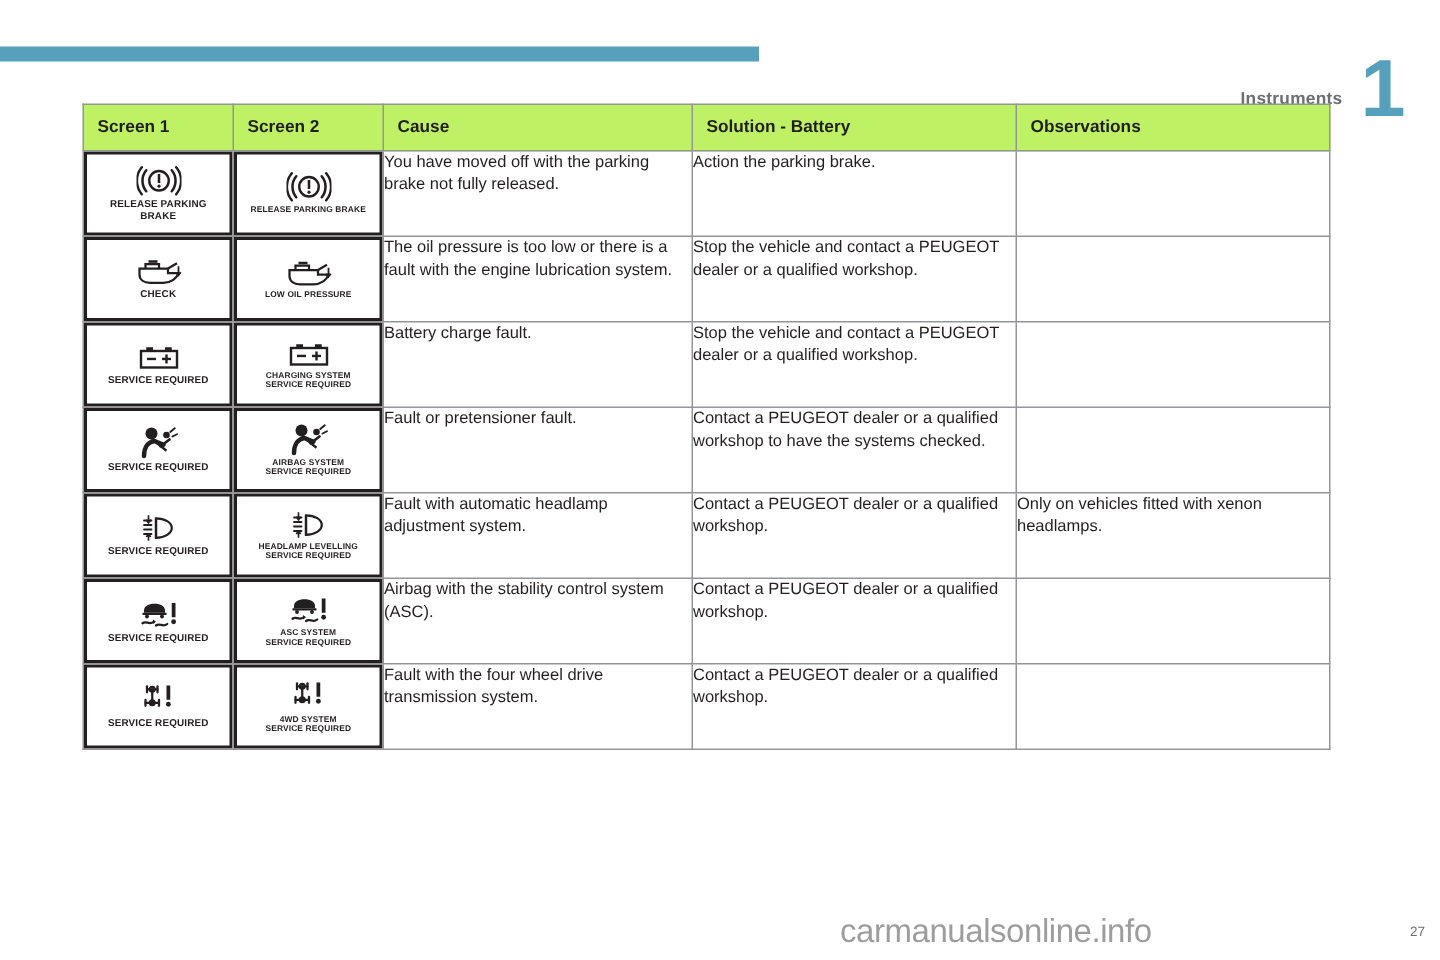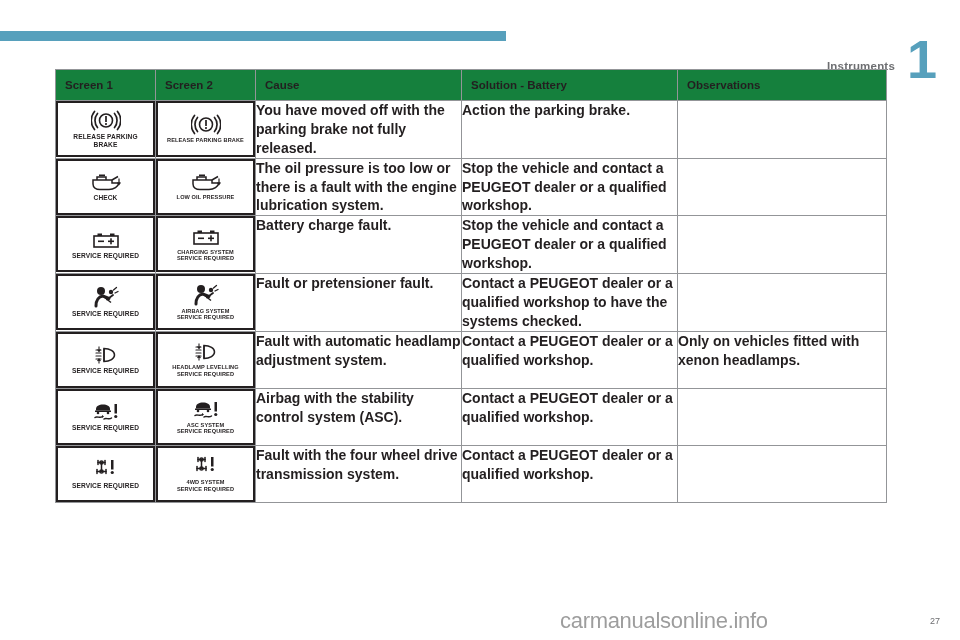--- a/index.html
+++ b/index.html
@@ -64,40 +64,40 @@
     width: 100%;
     border: 1px solid #939598;
   }
   table.spec th,
   table.spec td {
     border: 1px solid #939598;
     vertical-align: top;
     padding: 0;
   }
   table.spec thead th {
-    background: #15803d;
+    background: #bef264;
     height: 30px;
     text-align: left;
     padding: 0 9px;
     font-size: 11.5px;
     font-weight: bold;
     color: #231f20;
     vertical-align: middle;
   }
   .col-s1 { width: 100px; }
   .col-s2 { width: 100px; }
   .col-cause { width: 206px; }
   .col-sol  { width: 216px; }
   .col-obs  { width: 209px; }
 
   td.textcell {
     padding: 8px 9px 8px 9px;
-    font-size: 14px;
+    font-size: 11px;
     line-height: 1.35;
-    font-weight: bold;
+    font-weight: normal;
     color: #231f20;
   }
   td.iconcell {
     padding: 6px;
     text-align: center;
   }
 
   
   .tile {
     background: #ffffff;
@@ -129,21 +129,21 @@
     position: absolute;
     left: 560px;
     bottom: 6px;
     font-size: 22px;
     color: #9d9d9d;
     letter-spacing: -.3px;
     font-family: "Liberation Sans", sans-serif;
   }
   .page-number {
     position: absolute;
-    right: 20px;
+    right: 10px;
     bottom: 14px;
     font-size: 9px;
     font-weight: normal;
     color: #6d6e71;
     margin-top: 16px;
   }
 </style>
 </head>
 <body>
 

